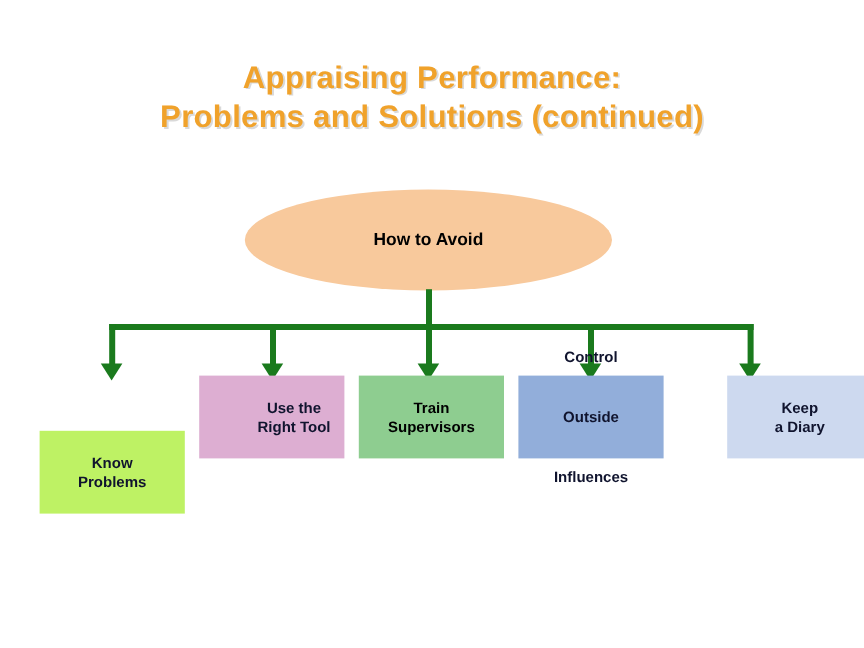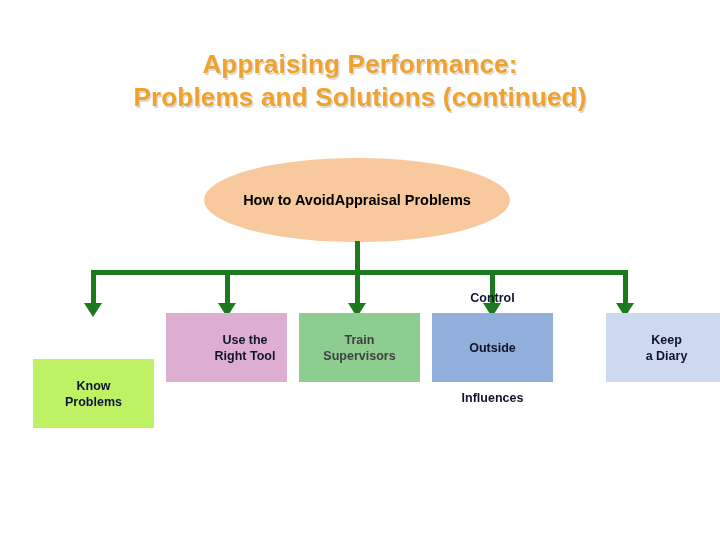--- a/index.html
+++ b/index.html
@@ -127,21 +127,20 @@
 </head>
 <body>
 
 <div id="slide-title" style="color: rgb(240, 162, 43);">
   <span class="title-line">Appraising Performance:</span>
   <span class="title-line">Problems and Solutions (continued)</span>
 </div>
 
 <div id="root-ellipse" style="background: rgb(248, 201, 156); color: rgb(0, 0, 0);">
   <span class="ell-line">How to Avoid</span>
-  <span class="ell-line">Appraisal Problems</span>
 </div>
 
 <div class="conn conn-stem" style="background: rgb(26, 122, 29);"></div>
 <div class="conn conn-bar" style="background: rgb(26, 122, 29);"></div>
 <div class="conn conn-drop d1" style="background: rgb(26, 122, 29);"></div>
 <div class="conn conn-drop d2" style="background: rgb(26, 122, 29);"></div>
 <div class="conn conn-drop d4" style="background: rgb(26, 122, 29);"></div>
 <div class="conn conn-drop d5" style="background: rgb(26, 122, 29);"></div>
 
 <div class="arrow-head a1" style="border-top-color: rgb(26, 122, 29);"></div>
@@ -153,21 +152,21 @@
 <div class="leaf-box b1" style="background: #bef264; color: rgb(16, 20, 46); margin-top: 46px;">
   <span class="leaf-line">Know</span>
   <span class="leaf-line">Problems</span>
 </div>
 
 <div class="leaf-box b2" style="background: rgb(221, 174, 210); color: rgb(16, 20, 46); padding-left: 37px;">
   <span class="leaf-line">Use the</span>
   <span class="leaf-line">Right Tool</span>
 </div>
 
-<div class="leaf-box b3" style="background: rgb(142, 205, 144); color: #404040;">
+<div class="leaf-box b3" style="background: rgb(142, 205, 144); color: #000000;">
   <span class="leaf-line">Train</span>
   <span class="leaf-line">Supervisors</span>
 </div>
 
 <div class="leaf-box b4" style="background: rgb(146, 174, 218); color: rgb(16, 20, 46); gap: 34px;">
   <span class="leaf-line">Control</span>
   <span class="leaf-line">Outside</span>
   <span class="leaf-line">Influences</span>
 </div>
 

